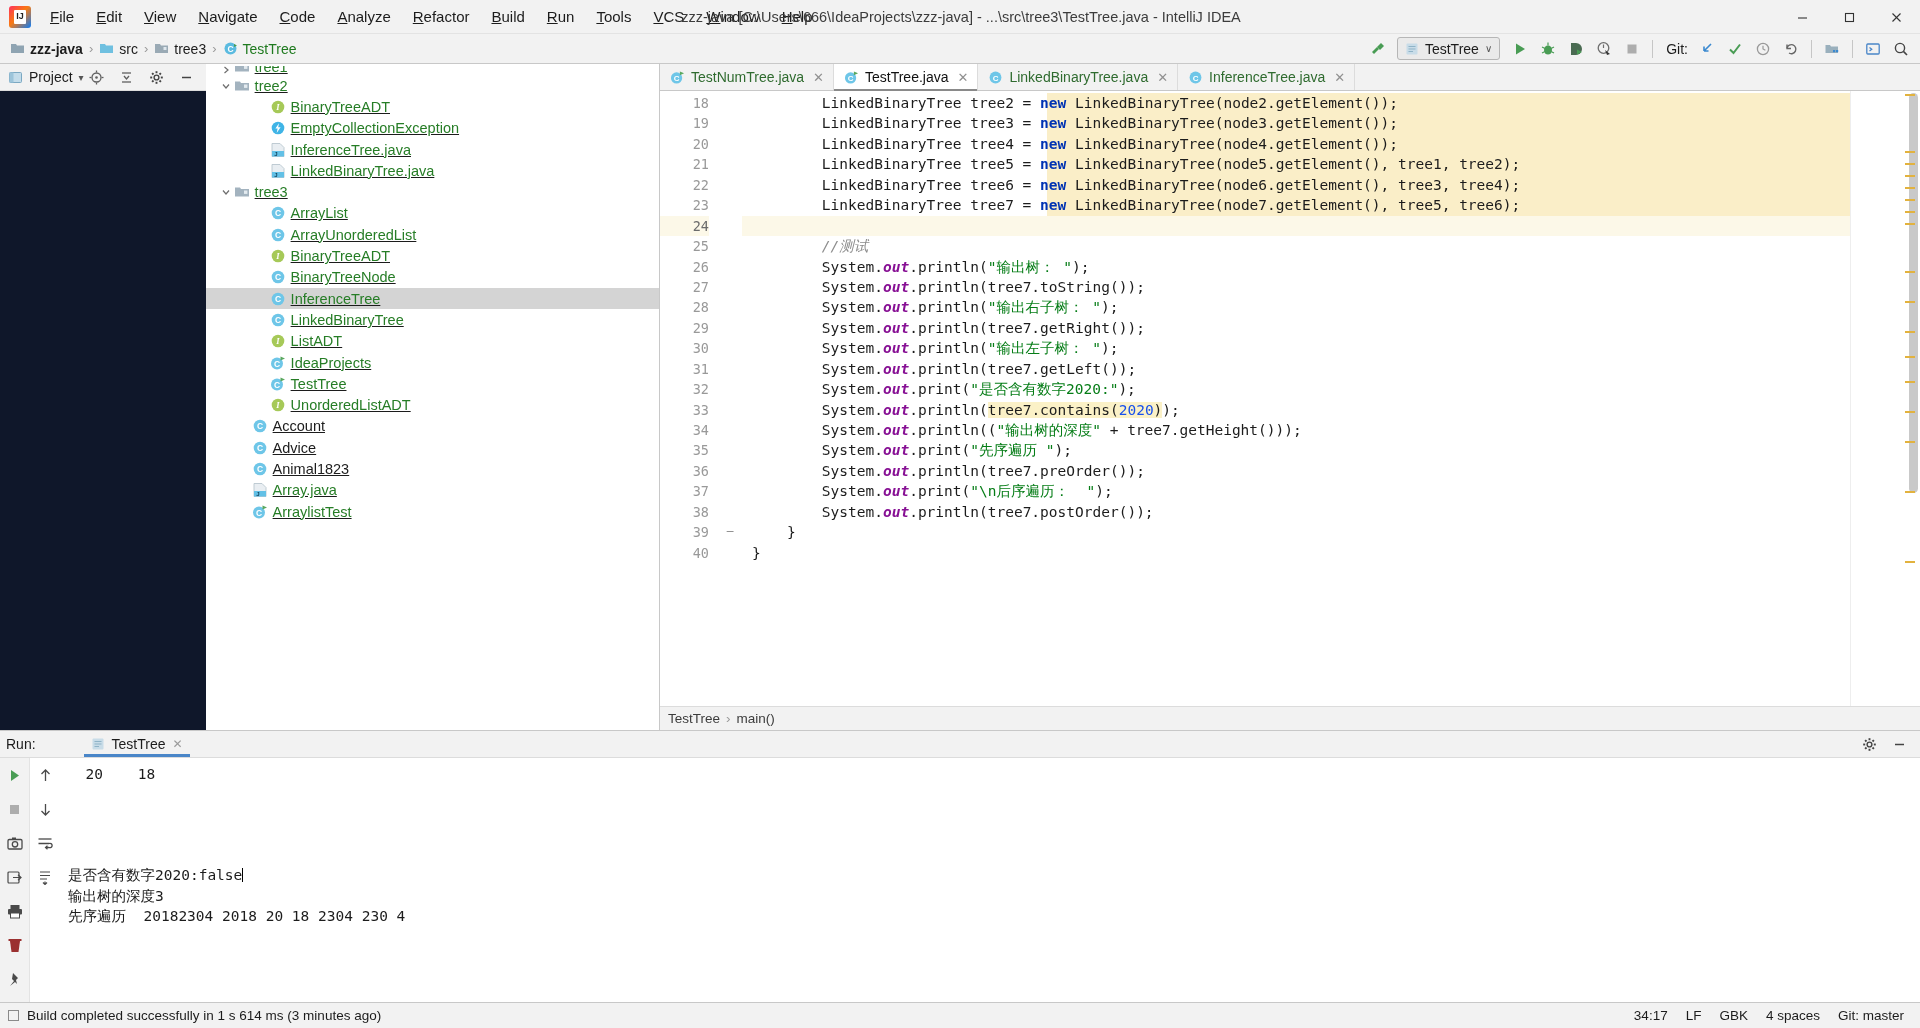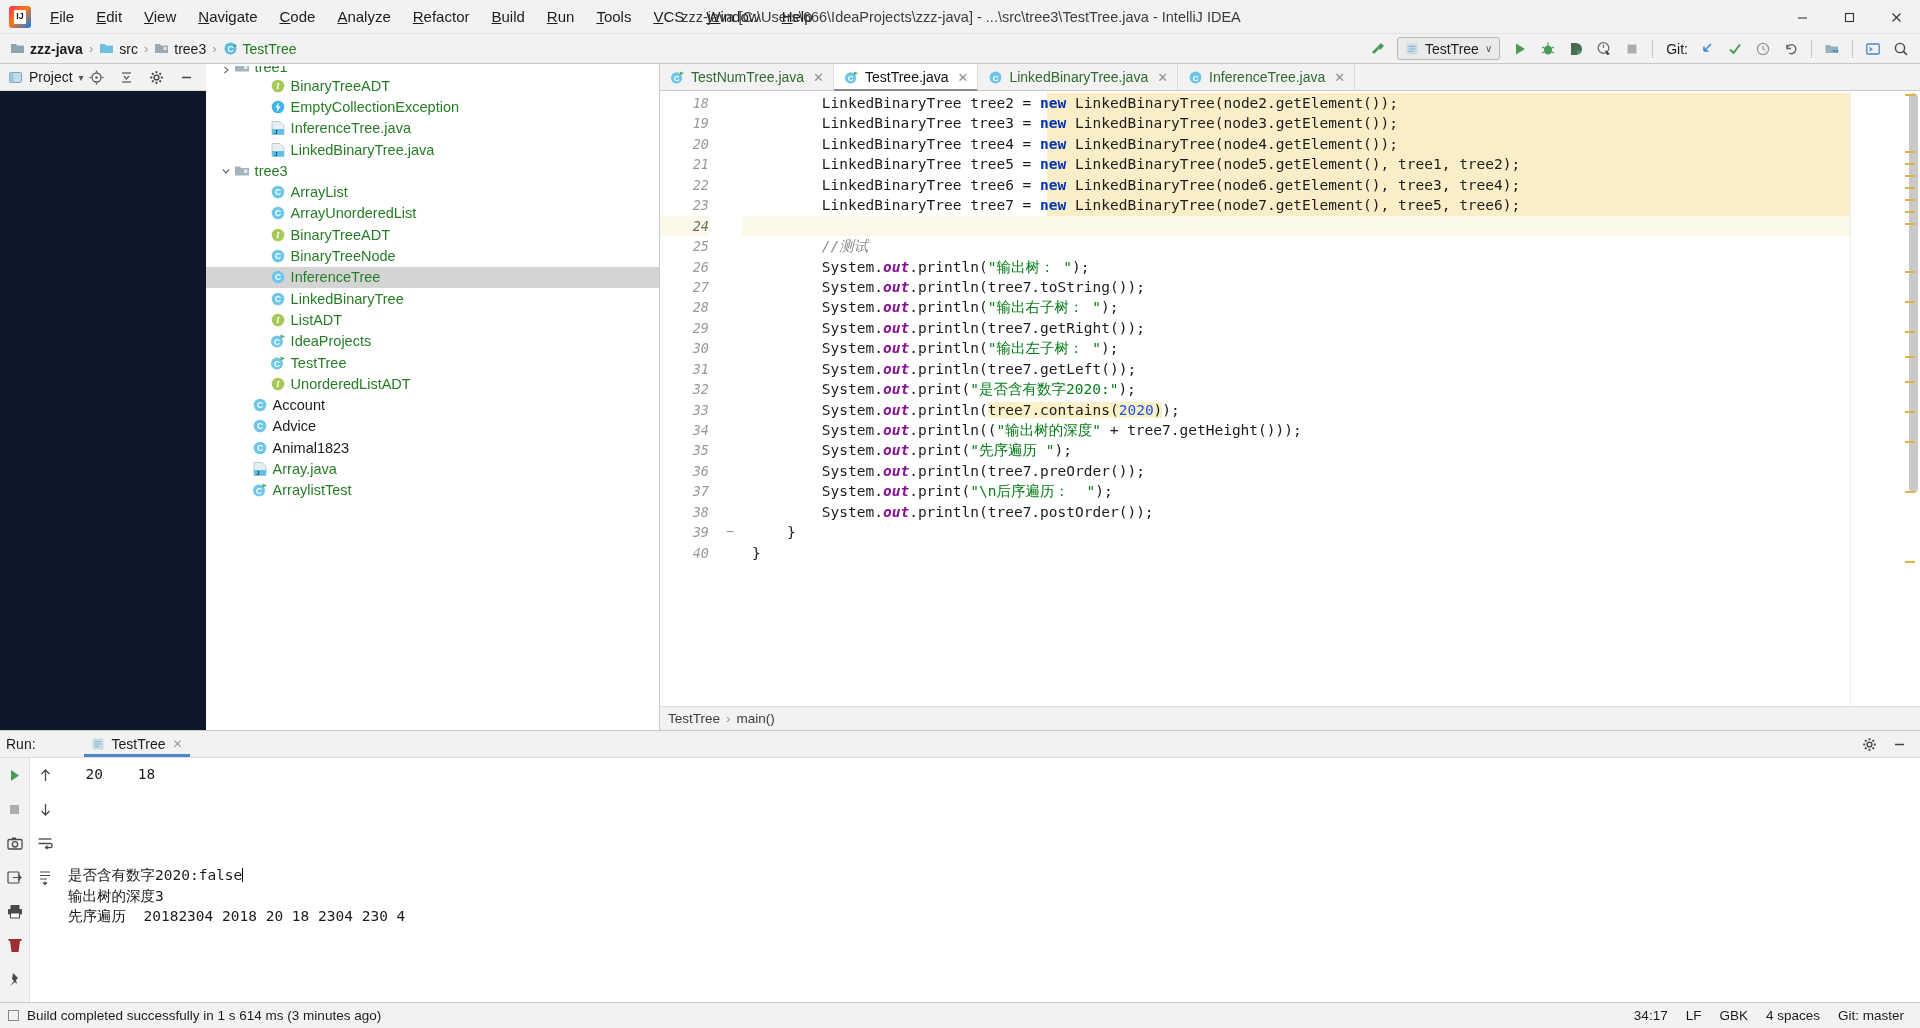--- a/index.html
+++ b/index.html
@@ -84,20 +84,21 @@
   }
   .panel-title { font-size: 14px; color: #1c1c1c; margin-left: 6px; }
   .panel-header .hdr-icons { margin-left: auto; display: flex; padding-right: 6px; gap: 4px; }
   .tree {
     flex: 1 1 auto; overflow: hidden; background: #fff; padding-top: 2px;
     font-size: 14.5px; color: #1c1c1c;
   }
   .tree-row {
     height: 21.3px; display: flex; align-items: center; white-space: nowrap;
     padding-right: 6px;
+    text-decoration: underline;
   }
   .tree-row.selected { background: #d4d4d4; }
   .twisty {
     width: 16px; display: inline-flex; align-items: center; justify-content: center;
     color: #6e6e6e; font-size: 9px; flex: none;
   }
   .tree-label { margin-left: 5px; }
   .tree-label.green { color: #267d26; }
   .tree-label.black { color: #1c1c1c; }
 
@@ -119,21 +120,20 @@
   .tab.active::after {
     content: ""; position: absolute; left: 0; right: 0; bottom: -1px; height: 2px; background: #8a8a8a;
   }
   .tab .tab-close { color: #909090; font-size: 13px; margin-left: 3px; }
 
   .editor-body { flex: 1 1 auto; display: flex; position: relative; min-height: 0; overflow: hidden; }
   .gutter {
     width: 58px; background: #fff; color: #999; font-family: "DejaVu Sans Mono", monospace;
     font-size: 13.5px; text-align: right; padding-right: 9px; flex: none; padding-top: 2px;
     user-select: none;
-    font-style: italic;
   }
   .gutter .gl { height: 20.45px; line-height: 20.45px; }
   .gutter .gl.cur { background: #fcf8e8; color: #6b6b6b; }
   .fold-col {
     width: 24px; background: #fff; flex: none; padding-top: 2px; position: relative;
     font-family: "DejaVu Sans Mono", monospace; font-size: 11px; color: #888;
   }
   .fold-col .gl { height: 20.45px; line-height: 20.45px; text-align: center; }
   .code {
     flex: 1 1 auto; font-family: "DejaVu Sans Mono", monospace; font-size: 14.5px;
@@ -451,20 +451,35 @@
                 <path d="M3.5 2 L7 5 L3.5 8" stroke="#6e6e6e" stroke-width="1.2" fill="none"></path>
               </svg>
             </span>
             <span class="ico">
               <svg width="16" height="16" viewBox="0 0 16 16">
                 <path d="M1 3.5 L6 3.5 L7 5 L15 5 L15 12.5 L1 12.5 Z" fill="#a3b3bf"></path>
                 <rect x="10" y="6.5" width="3.4" height="3.4" fill="#e3eaef"></rect>
               </svg>
             </span>
             <span class="tree-label green">tree1</span>
+          </div>
+          <div class="tree-row">
+            <span style="display:inline-block;width:12px;flex:none;"></span>
+            <span class="twisty">
+              <svg width="10" height="10" viewBox="0 0 10 10">
+                <path d="M2 3.5 L5 7 L8 3.5" stroke="#6e6e6e" stroke-width="1.2" fill="none"></path>
+              </svg>
+            </span>
+            <span class="ico">
+              <svg width="16" height="16" viewBox="0 0 16 16">
+                <path d="M1 3.5 L6 3.5 L7 5 L15 5 L15 12.5 L1 12.5 Z" fill="#a3b3bf"></path>
+                <rect x="10" y="6.5" width="3.4" height="3.4" fill="#e3eaef"></rect>
+              </svg>
+            </span>
+            <span class="tree-label green">tree2</span>
           </div>
           <div class="tree-row">
             <span style="display:inline-block;width:48px;flex:none;"></span>
             <span class="twisty"></span>
             <span class="ico">
               <svg width="16" height="16" viewBox="0 0 16 16">
                 <circle cx="8" cy="8" r="6.3" fill="#a6c958"></circle>
                 <text x="8" y="11.3" font-size="8.5" font-weight="bold" fill="#fff" text-anchor="middle" font-style="italic" font-family="Liberation Serif">I</text>
               </svg>
             </span>

